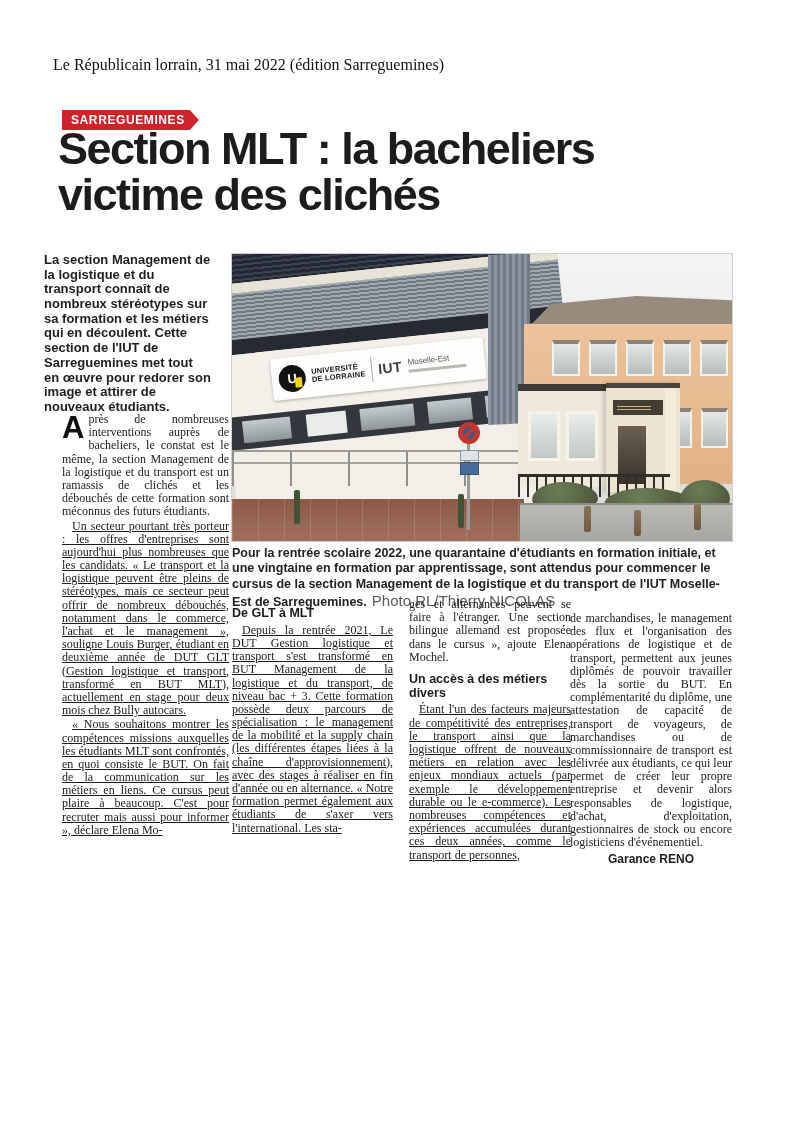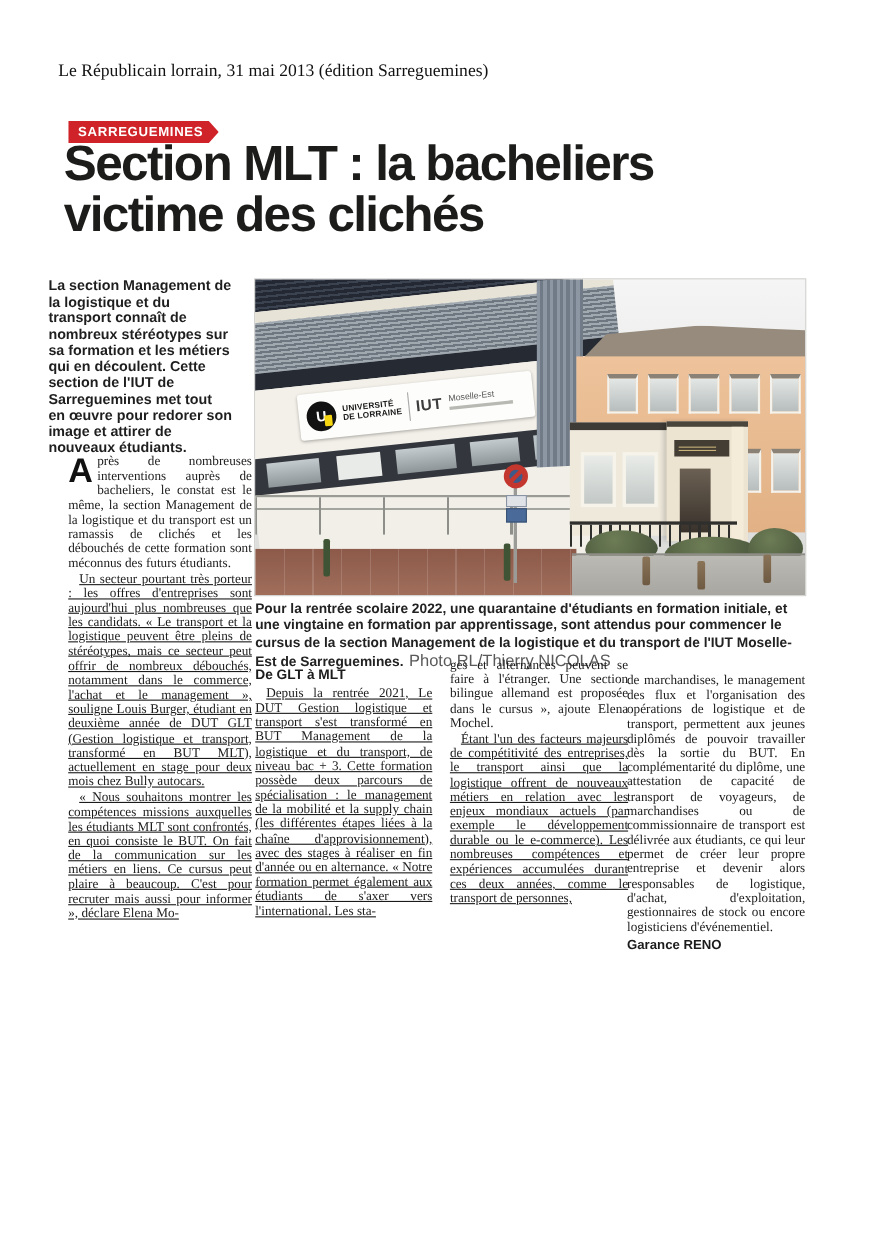--- a/index.html
+++ b/index.html
@@ -21,21 +21,21 @@
   .col p.ind{text-indent:10px;text-decoration:underline;}
   .subhead{font-family:"Liberation Sans",sans-serif;font-weight:bold;font-size:12.5px;
            margin:9px 0 3px 0;text-align:left;}
   .dropcap{float:left;font-family:"Liberation Sans",sans-serif;font-weight:bold;
            font-size:31px;line-height:.82;padding:2px 4px 0 0;color:#111;}
   .col1{left:62px;top:413px;width:167px;}
   .col2{left:232px;top:598px;width:161px;}
   .col3{left:409px;top:598px;width:162px;}
   .col4{left:570px;top:612px;width:162px;}
   .byline{font-family:"Liberation Sans",sans-serif;font-weight:bold;font-size:12px;
-          text-align:left;margin-top:4px;}
+          text-align:center;margin-top:4px;}
   .caption{position:absolute;left:232px;top:546px;width:500px;
            font-family:"Liberation Sans",sans-serif;font-weight:bold;
            font-size:12.5px;line-height:1.22;color:#222;}
   .credit{font-weight:normal;color:#5a5a5a;font-size:15px;margin-left:5px;}
 
   
   .photo{position:absolute;left:232px;top:254px;width:500px;height:287px;overflow:hidden;
          background:linear-gradient(180deg,#f4f5f4 0%,#e5e6e4 55%,#d9dad8 100%);
          outline:1px solid #cfcfcd;}
   .mb{position:absolute;left:-24px;top:-22px;width:345px;transform:rotate(-6deg);
@@ -118,21 +118,21 @@
   .ne-slash{position:absolute;left:2px;top:9px;width:18px;height:4px;background:#c4372f;
             transform:rotate(-45deg);}
   .ne-pl1{position:absolute;left:2px;top:28px;width:17px;height:9px;background:#dfe3e8;border:1px solid #8a93a3;}
   .ne-pl2{position:absolute;left:2px;top:40px;width:17px;height:11px;background:#4a6a9a;border:1px solid #3a5273;}
 </style>
 </head>
 <body>
 
 <div class="page">
 
-  <div class="citation">Le Républicain lorrain, 31 mai 2013 (édition Sarreguemines)</div>
+  <div class="citation">Le Républicain lorrain, 31 mai 2022 (édition Sarreguemines)</div>
 
   <div class="kicker">
     <span>SARREGUEMINES</span>
   </div>
 
   <h1 class="headline">Section MLT : la bacheliers victime des clichés</h1>
 
   <div class="intro">La section Management de la logistique et du transport connaît de nombreux stéréotypes sur sa formation et les métiers qui en découlent. Cette section de l'IUT de Sarreguemines met tout en œuvre pour redorer son image et attirer de nouveaux étudiants.</div>
 
   <div class="photo">
@@ -231,20 +231,21 @@
     <p class="ind">« Nous souhaitons montrer les compétences missions auxquelles les étudiants MLT sont confrontés, en quoi consiste le BUT. On fait de la communication sur les métiers en liens. Ce cursus peut plaire à beaucoup. C'est pour recruter mais aussi pour informer », déclare Elena Mo-</p>
   </div>
 
   <div class="col col2">
     <div class="subhead">De GLT à MLT</div>
     <p class="ind">Depuis la rentrée 2021, Le DUT Gestion logistique et transport s'est transformé en BUT Management de la logistique et du transport, de niveau bac + 3. Cette formation possède deux parcours de spécialisation : le management de la mobilité et la supply chain (les différentes étapes liées à la chaîne d'approvisionnement), avec des stages à réaliser en fin d'année ou en alternance. « Notre formation permet également aux étudiants de s'axer vers l'international. Les sta-</p>
   </div>
 
   <div class="col col3">
     <p>ges et alternances peuvent se faire à l'étranger. Une section bilingue allemand est proposée dans le cursus », ajoute Elena Mochel.</p>
+    <div class="subhead">Un accès à des métiers divers</div>
     <p class="ind">Étant l'un des facteurs majeurs de compétitivité des entreprises, le transport ainsi que la logistique offrent de nouveaux métiers en relation avec les enjeux mondiaux actuels (par exemple le développement durable ou le e-commerce). Les nombreuses compétences et expériences accumulées durant ces deux années, comme le transport de personnes,</p>
   </div>
 
   <div class="col col4">
     <p>de marchandises, le management des flux et l'organisation des opérations de logistique et de transport, permettent aux jeunes diplômés de pouvoir travailler dès la sortie du BUT. En complémentarité du diplôme, une attestation de capacité de transport de voyageurs, de marchandises ou de commissionnaire de transport est délivrée aux étudiants, ce qui leur permet de créer leur propre entreprise et devenir alors responsables de logistique, d'achat, d'exploitation, gestionnaires de stock ou encore logisticiens d'événementiel.</p>
     <div class="byline">Garance RENO</div>
   </div>
 
 </div>
 

